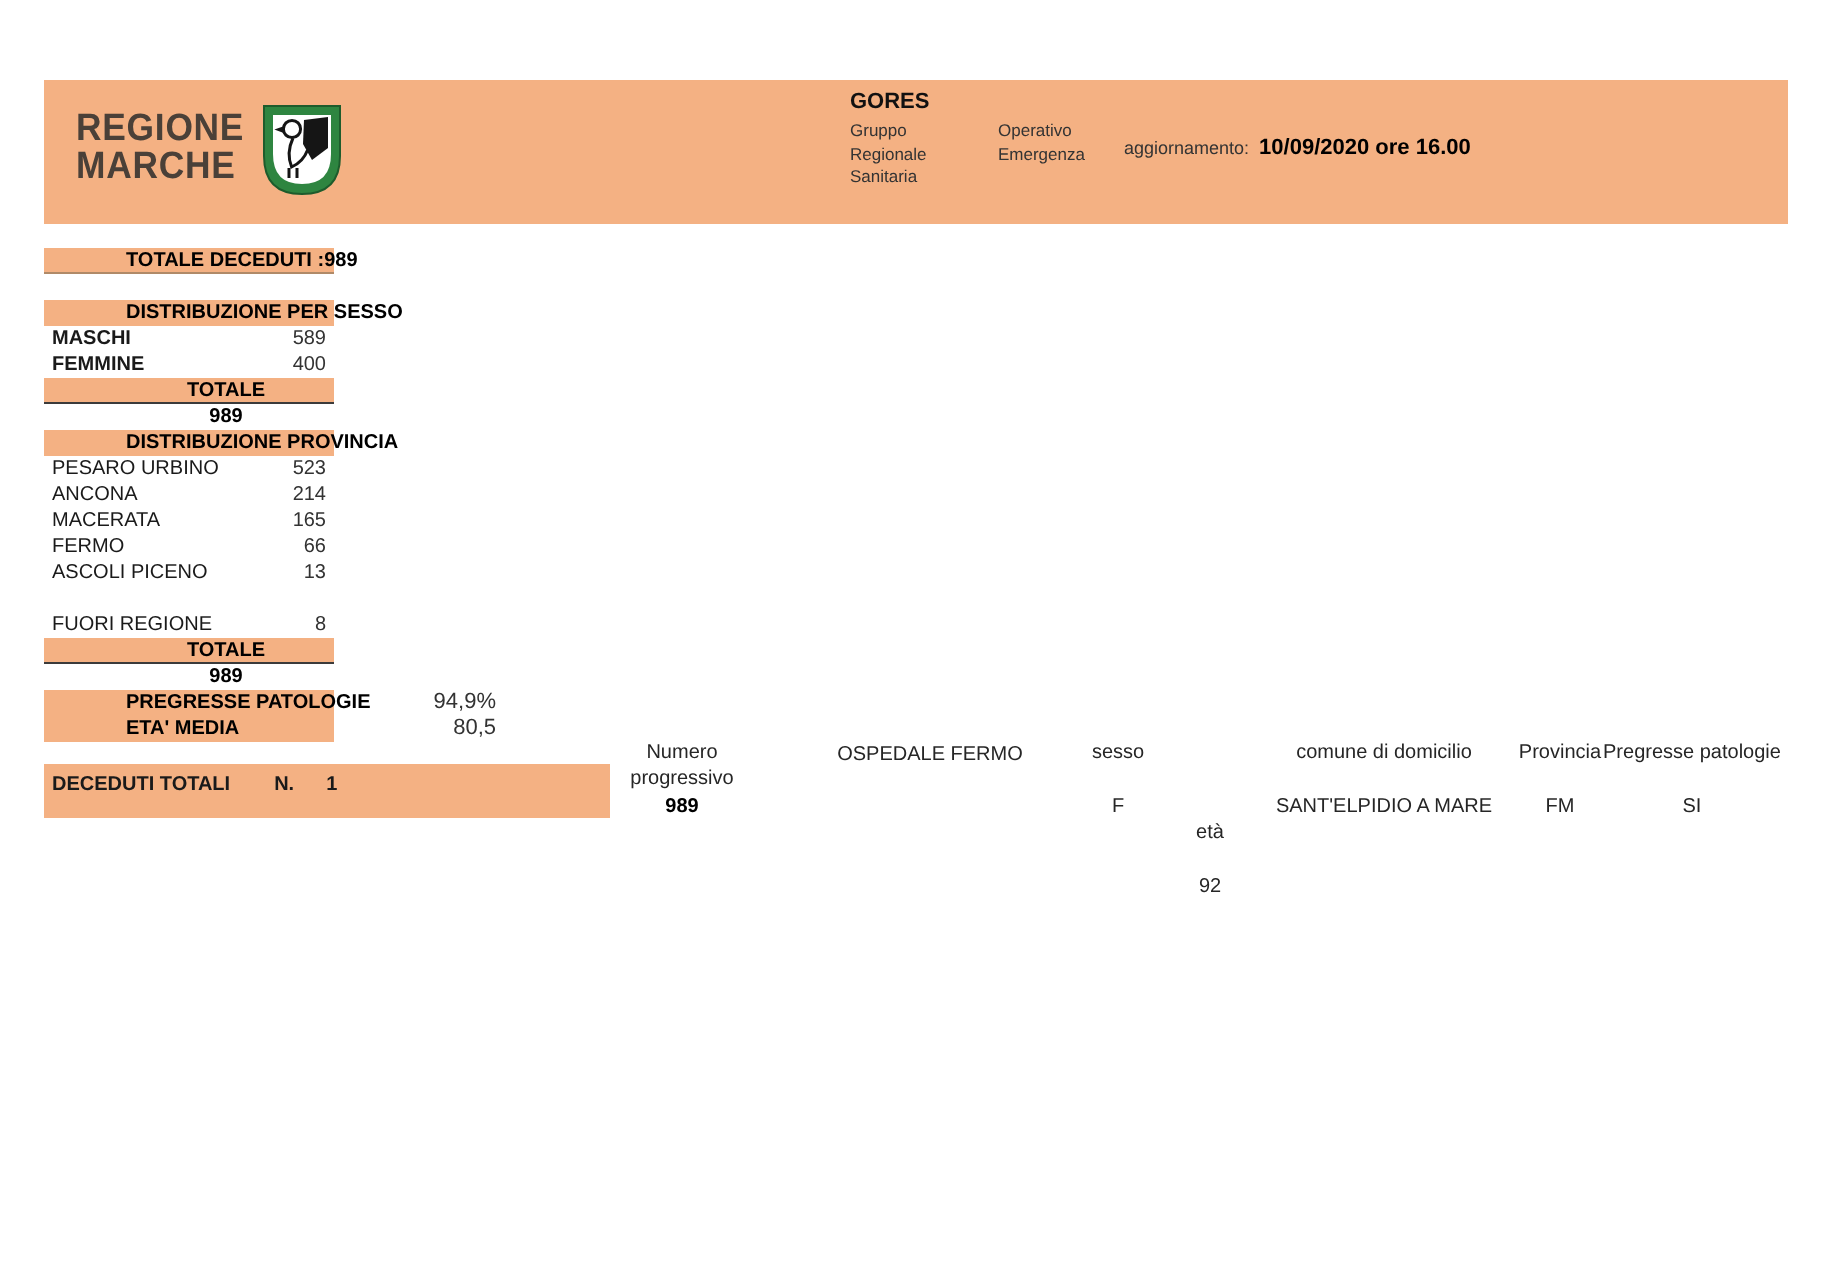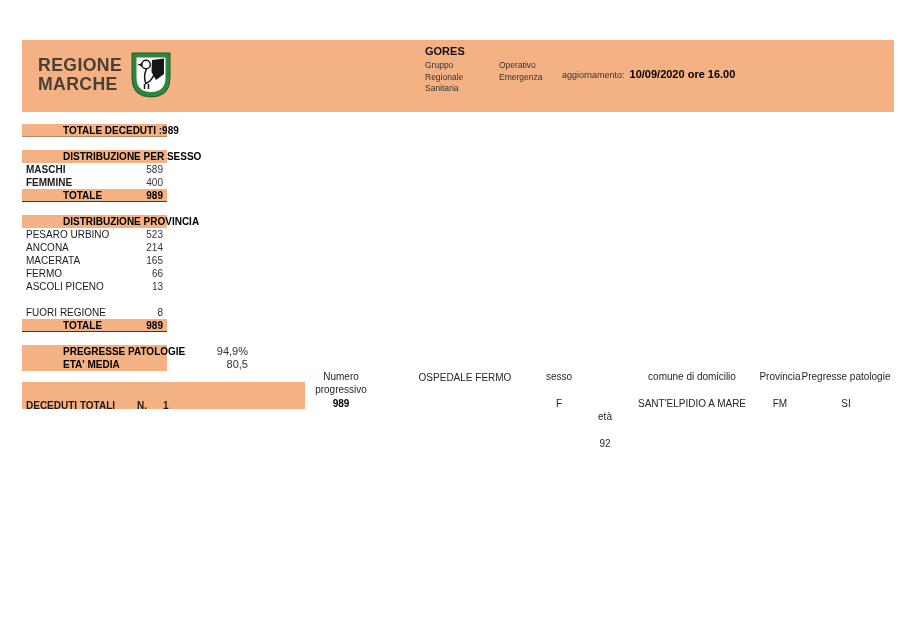--- a/index.html
+++ b/index.html
@@ -35,35 +35,35 @@
   .section { position:absolute; left:22px; width:145px; }
   .row {
     display:flex; justify-content:space-between; align-items:center;
     height:13px; padding:0 4px; font-size:10px; line-height:13px;
   }
   .row .lbl { white-space:nowrap; }
   .row .val { color:#333; }
   .fill { background:#F4B183;padding-left:41px; }
   .bold, .bold .val { font-weight:bold; color:#000; }
   .underline-soft { border-bottom:1px solid #b08a68; }
-  .underline-dark { border-bottom:1.5px solid #3b3b3b; }
+  .underline-dark { border-bottom:1.5px solid #3b3b3b;flex-direction:column; }
   .spacer { height:13px; }
 
   #sec-totale   { top:124px; }
   #sec-sesso    { top:150px; }
   #sec-prov     { top:215px; }
   #sec-pat      { top:345px; width:240px; }
   #sec-pat .box { width:145px; }
   #sec-pat .outval {
     position:absolute; left:184px; width:42px; text-align:right;
     font-size:11px; color:#333; height:13px; line-height:13px;
   }
   #sec-dectot {
     top:382px; width:283px; height:27px; background:#F4B183;
-    padding:17px 0 0 4px; display:flex; align-items:flex-start;
+    padding:4px 0 0 4px; display:flex; align-items:flex-start;
     font-size:10px; font-weight:bold; line-height:13px;
   }
   #sec-dectot .nlbl { margin-left:22px; }
   #sec-dectot .nval { margin-left:16px; }
 
   
   .tcol { position:absolute; top:370px; text-align:center; font-size:10px; color:#262626; }
   .tcol .th { min-height:26px; line-height:13px;text-align:center; }
   .tcol .tv { margin-top:1px; line-height:13px; white-space:nowrap; }
   .tv-bold { font-weight:bold; color:#000; }

